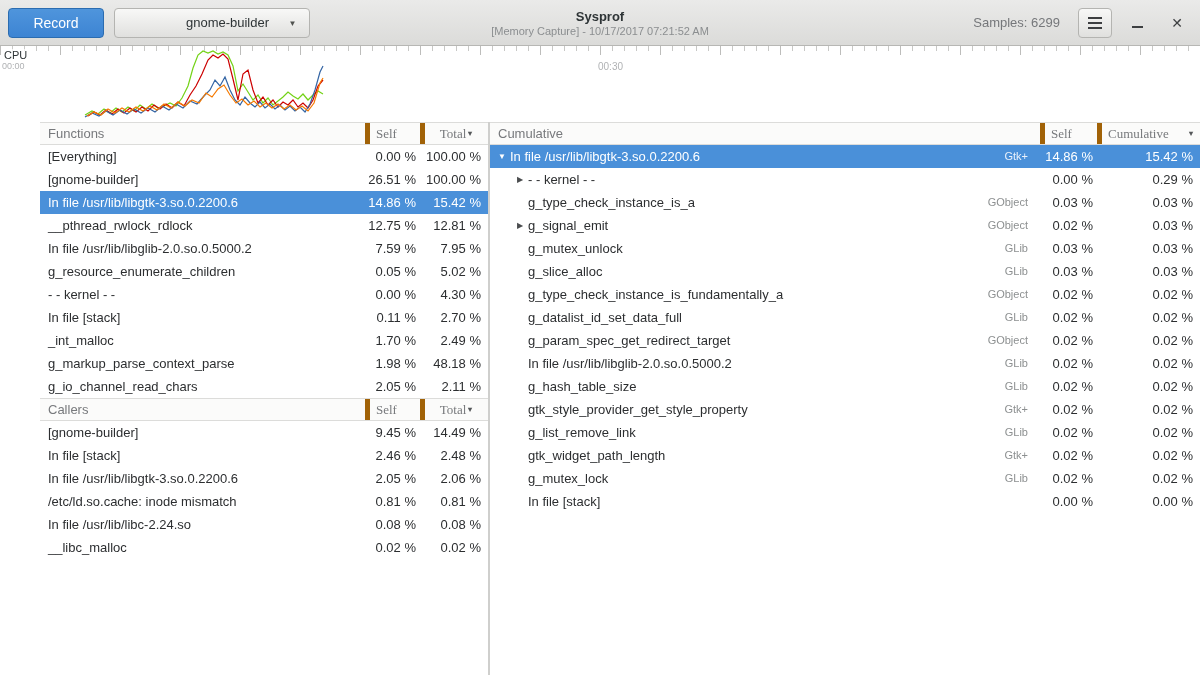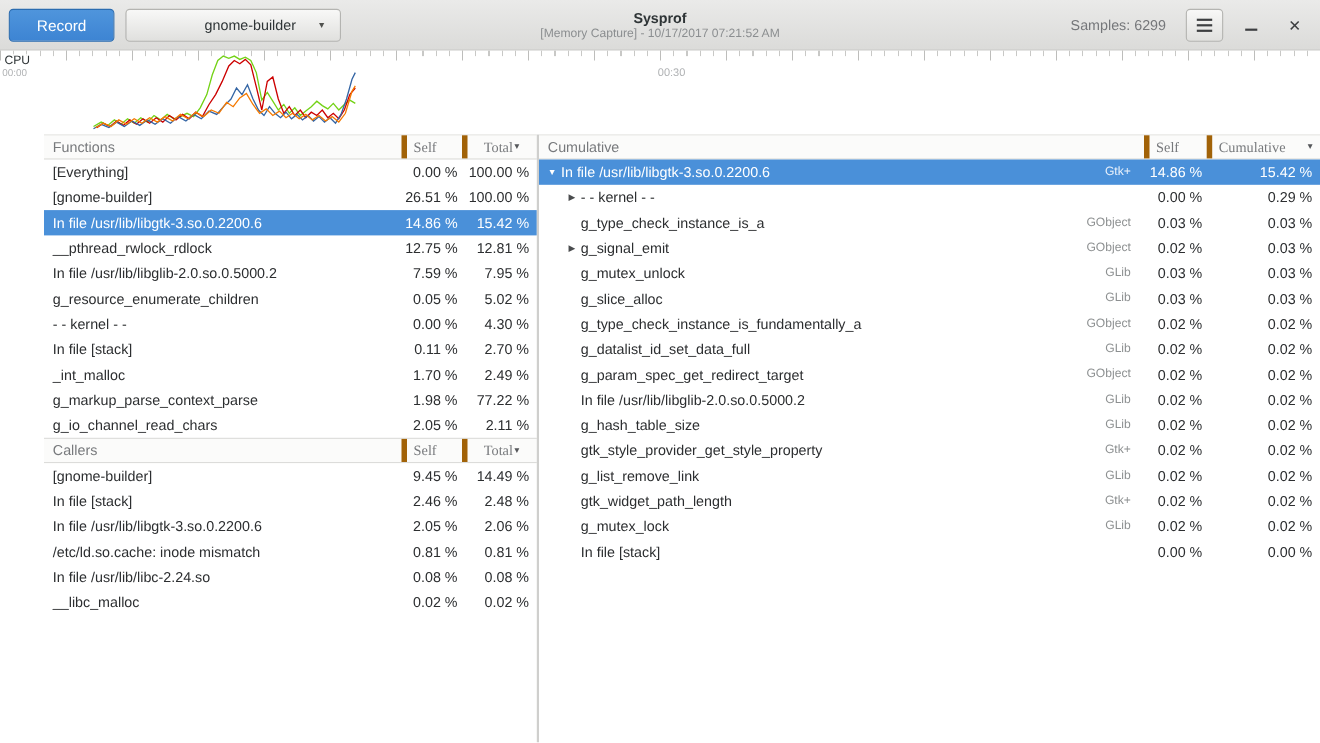--- a/index.html
+++ b/index.html
@@ -177,21 +177,21 @@
             <span class="cell-num c-total">2.70 %</span>
           </div>
           <div class="trow">
             <span class="cell-name">_int_malloc</span>
             <span class="cell-num c-self">1.70 %</span>
             <span class="cell-num c-total">2.49 %</span>
           </div>
           <div class="trow">
             <span class="cell-name">g_markup_parse_context_parse</span>
             <span class="cell-num c-self">1.98 %</span>
-            <span class="cell-num c-total">77.22 %</span>
+            <span class="cell-num c-total">48.18 %</span>
           </div>
           <div class="trow">
             <span class="cell-name">g_io_channel_read_chars</span>
             <span class="cell-num c-self">2.05 %</span>
             <span class="cell-num c-total">2.11 %</span>
           </div>
         </div>
 
       <div class="thead">
         <span class="th-name">Callers</span>

